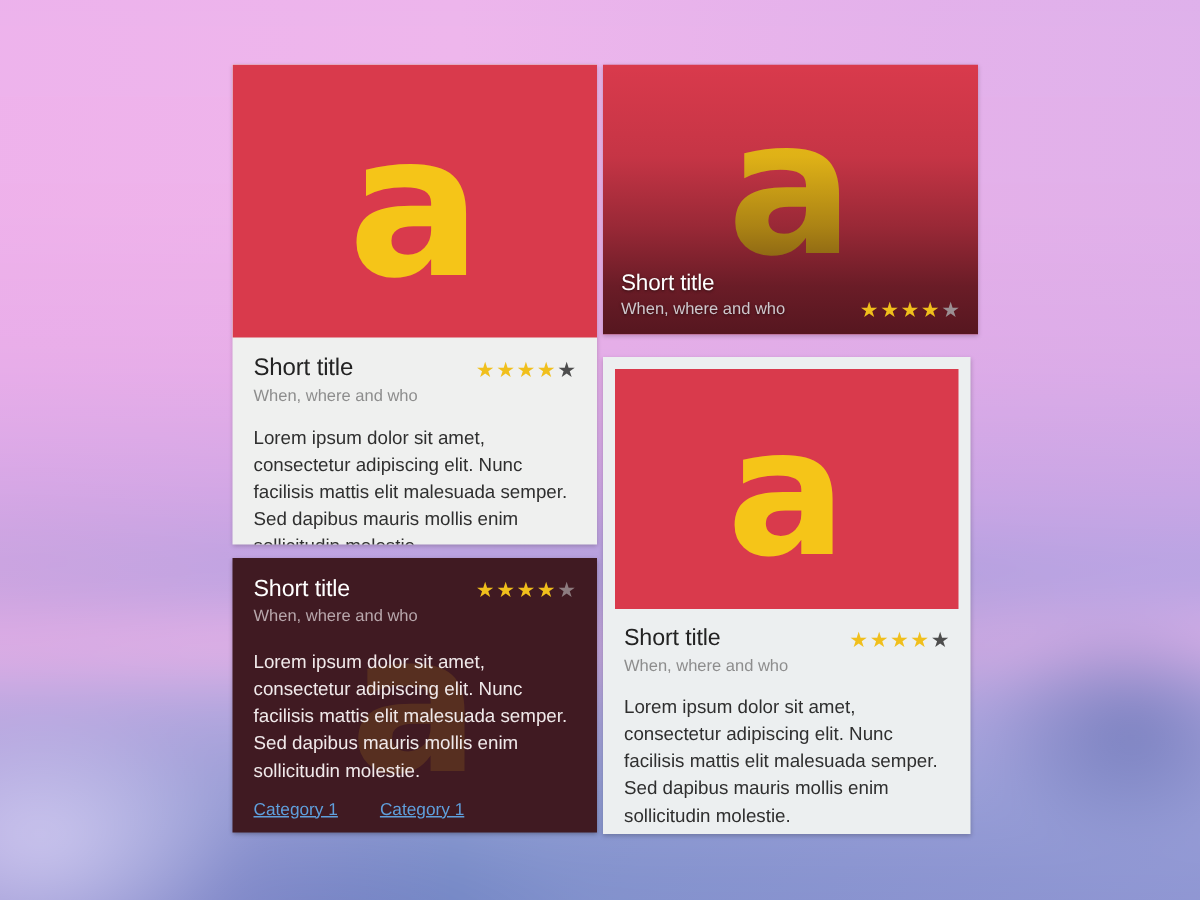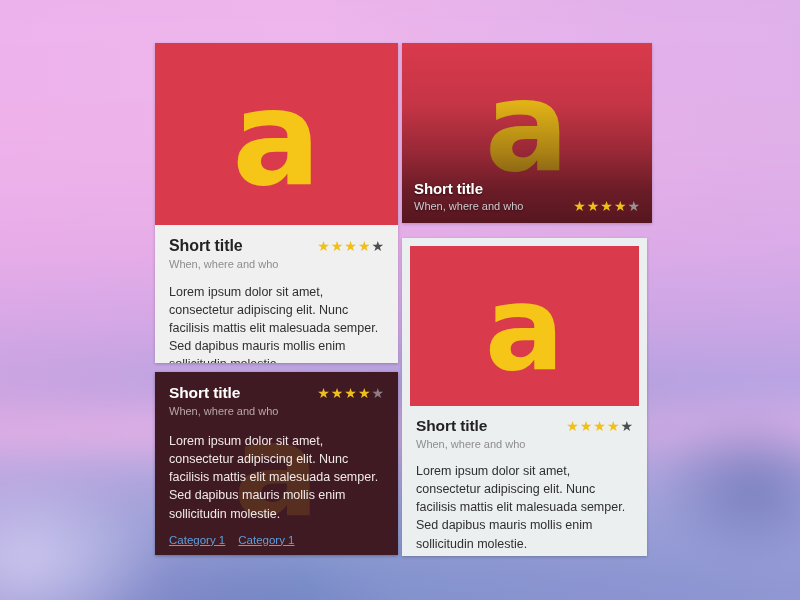--- a/index.html
+++ b/index.html
@@ -87,31 +87,31 @@
   }
   #card-standard .media { height: 182px; }
   #card-standard .media .glyph { font-size: 132px; top: 52%; }
   .body { padding: 12px 14px 14px 14px; }
 
   .head-row {
     display: flex; align-items: flex-start;
     justify-content: space-between;
   }
   .title {
-    font-size: 16px; font-weight: 700; color: #232323;
+    font-size: 16px; font-weight: 400; color: #232323;
     letter-spacing: -0.1px; line-height: 1.15; margin: 0;
   }
   .subtitle {
     font-size: 11px; color: #8d8d8d; margin: 3px 0 0 0; line-height: 1.2;
   }
   .excerpt {
     font-size: 12.5px; color: #2f2f2f; line-height: 1.45;
     margin: 11px 0 0 0;
   }
-  .cats { margin-top: 11px; display: flex; gap: 13px; }
+  .cats { margin-top: 11px; display: flex; gap: 28px; }
   .cat {
     font-size: 11.5px; color: #3a81c6;
     text-decoration: underline; cursor: pointer;
   }
 
   
   .stars { display: flex; gap: 1px; flex: none; padding-top: 2px; }
   .star { font-size: 14px; line-height: 1; color: #f0bf1c; }
   .star.off { color: #4d4d4d; }
 

